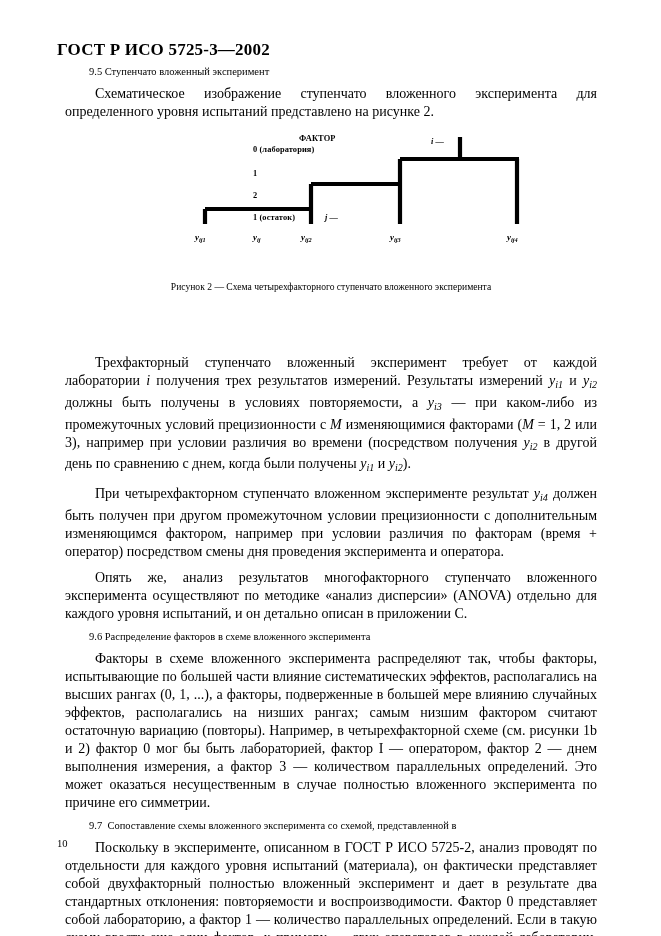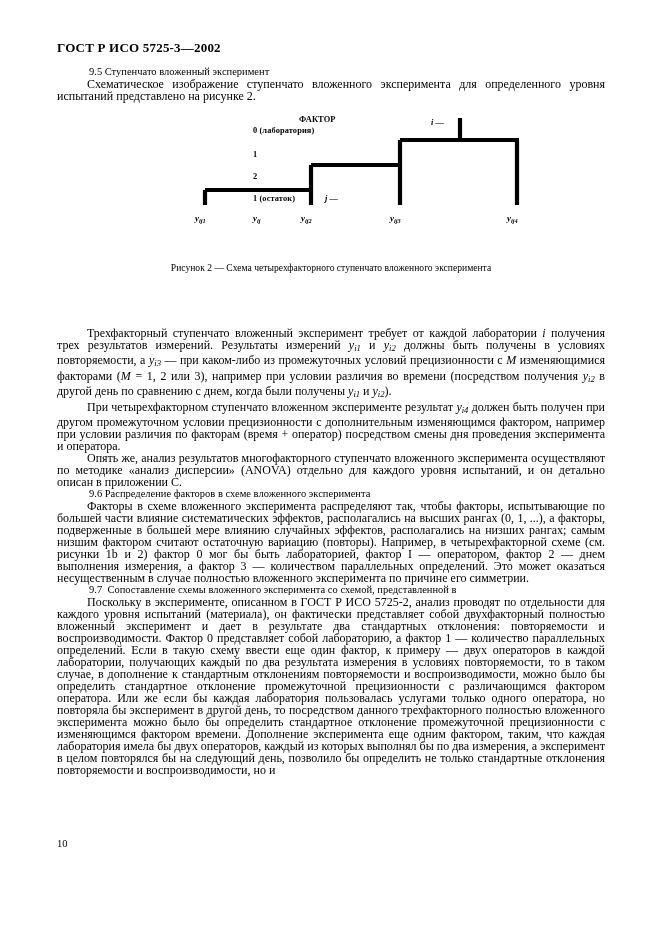--- a/index.html
+++ b/index.html
@@ -18,21 +18,21 @@
   .page {
     position: absolute;
     inset: 0;
     padding: 0;
   }
   .running-head {
     position: absolute;
     left: 57px;
     top: 40px;
     font-weight: bold;
-    font-size: 13px;
+    font-size: 17px;
     letter-spacing: 0.2px;
     white-space: nowrap;
   }
 
   .content {
     position: absolute;
     left: 57px;
     top: 66px;
     width: 548px;
   }
@@ -46,23 +46,23 @@
   .h-sub.spread {
     text-align: justify;
     text-indent: 32px;
   }
   .h-sub.spread > span.line2 {
     display: block;
     text-indent: 0;
   }
 
   p.body {
-    margin: 0;
-    font-size: 12px;
-    line-height: 12px;
+    margin: 8px;
+    font-size: 14px;
+    line-height: 18px;
     text-align: justify;
     text-indent: 30px;
     hyphens: manual;
   }
 
   i, .mv {
     font-style: italic;
   }
   .mv sub {
     font-style: italic;

